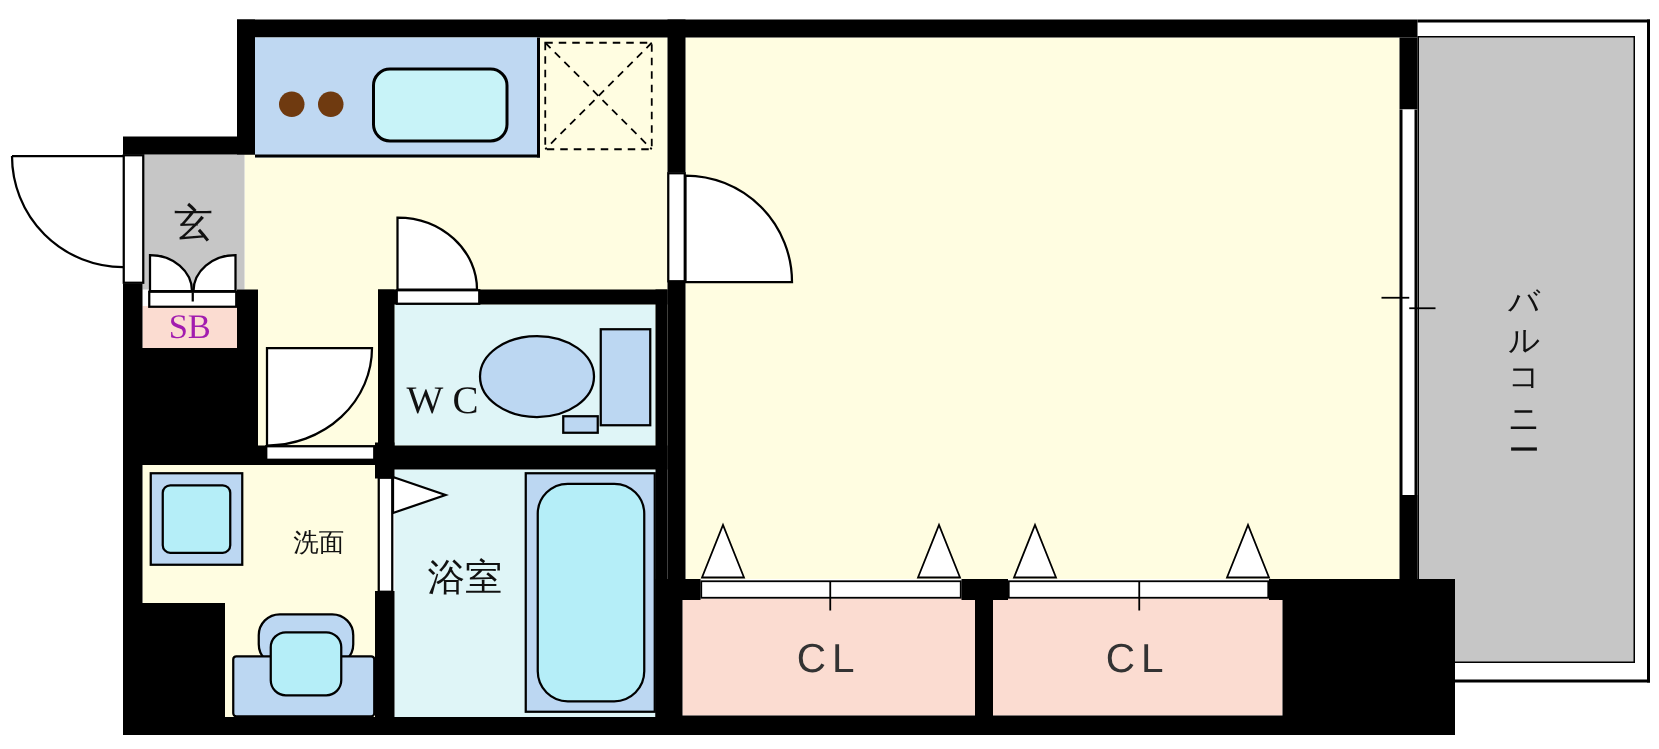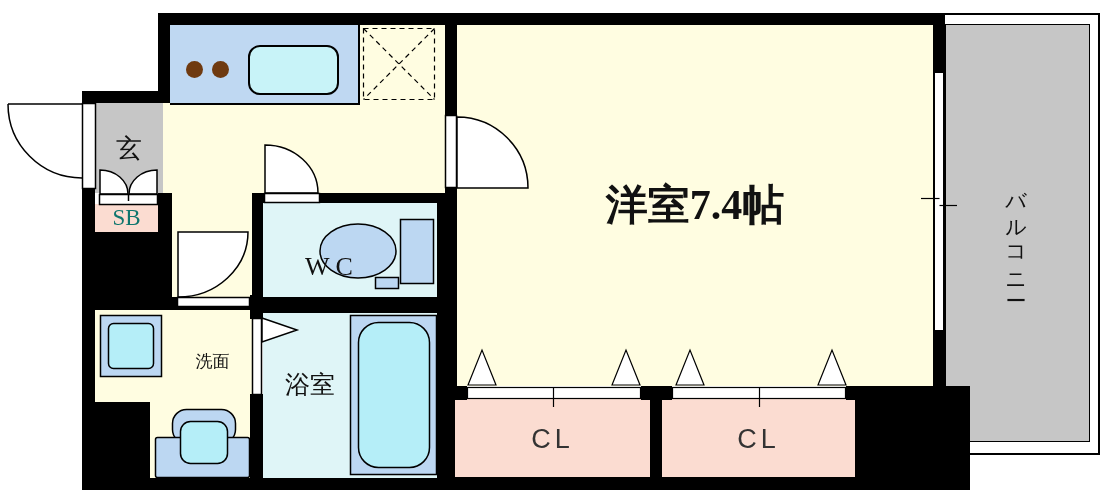--- a/index.html
+++ b/index.html
@@ -141,24 +141,23 @@
     </g>
 
     <g stroke="#000" stroke-width="1.5">
       <rect x="172.5" y="409.5" width="63" height="34" rx="14" style="fill:var(--fixture-blue);"></rect>
       <rect x="155.5" y="437.5" width="94" height="40" rx="2" style="fill:var(--fixture-blue);"></rect>
       <rect x="180.5" y="421.5" width="47" height="42" rx="10" style="fill:var(--basin-cyan);"></rect>
     </g>
   </svg>
 
   <div class="label" style="left:95px;top:132px;width:68px;height:32px;font-size:26px;">玄</div>
-  <div class="label" style="left:95px;top:204px;width:63px;height:28px;font-size:23px;color:#0f766e;">SB</div>
-  <div class="label" style="left:266px;top:252px;width:64px;height:30px;font-size:26px;letter-spacing:6px;margin-left:34px;">WC</div>
+  <div class="label" style="left:95px;top:204px;width:63px;height:28px;font-size:23px;color:#a21caf;">SB</div>
+  <div class="label" style="left:266px;top:252px;width:64px;height:30px;font-size:26px;letter-spacing:6px;">WC</div>
   <div class="label" style="left:165px;top:347px;width:95px;height:28px;font-size:17px;">洗面</div>
   <div class="label" style="left:278px;top:370px;width:64px;height:28px;font-size:25px;">浴室</div>
-  <div class="label" style="left:457px;top:180px;width:476px;height:50px;font-size:42px;font-weight:bold;">洋室7.4帖</div>
   <div class="label" style="left:455px;top:424px;width:195px;height:30px;font-size:27px;letter-spacing:4px;color:#333;
               font-family:'Liberation Sans','DejaVu Sans',sans-serif;">CL</div>
   <div class="label" style="left:662px;top:424px;width:193px;height:30px;font-size:27px;letter-spacing:4px;color:#333;
               font-family:'Liberation Sans','DejaVu Sans',sans-serif;">CL</div>
   <div class="label vtext" style="left:998px;top:162px;width:36px;height:145px;font-size:21px;letter-spacing:4px;">バルコニー</div>
 
 </div>
 
 </body></html>

